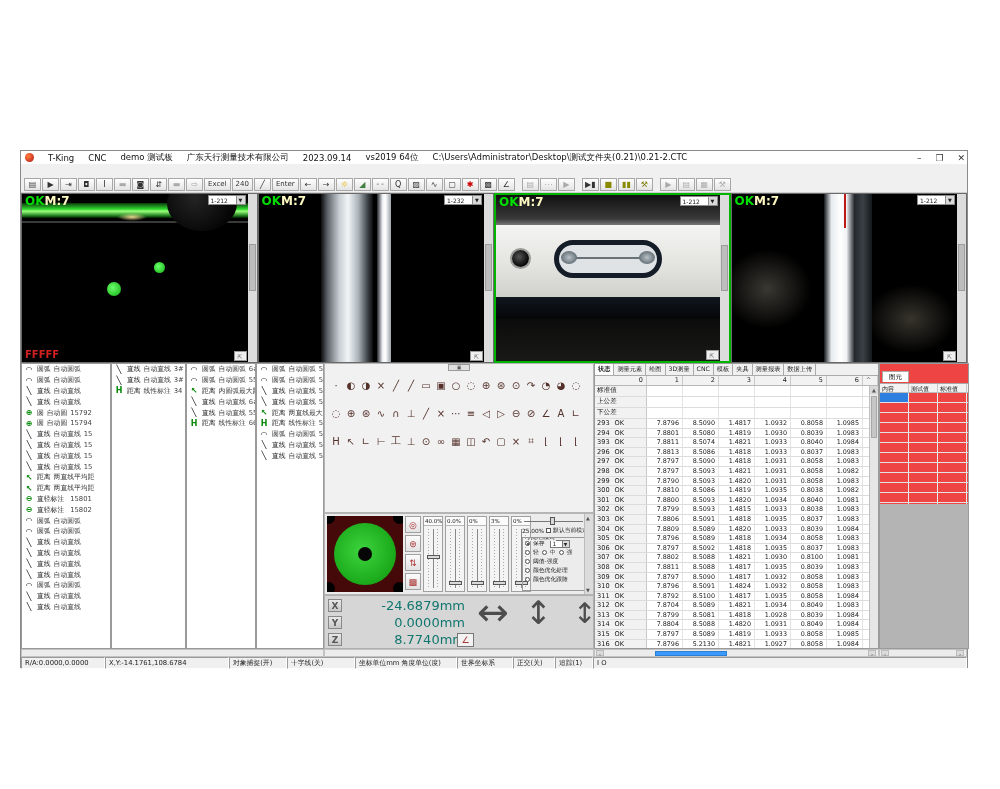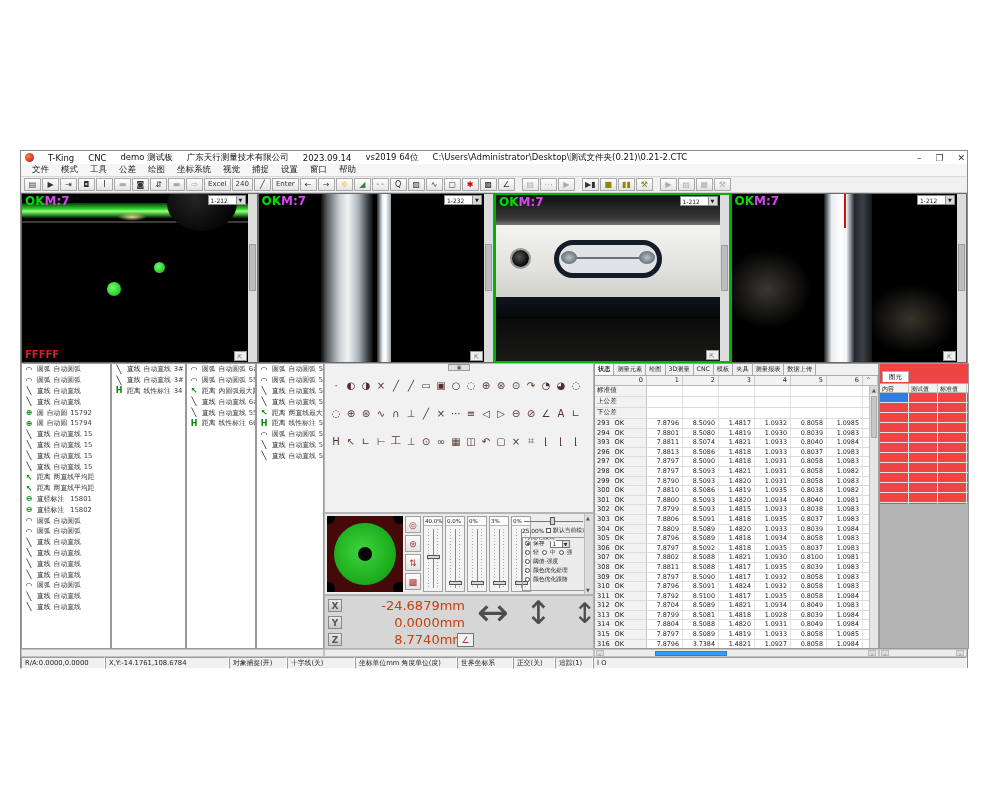--- a/index.html
+++ b/index.html
@@ -28,21 +28,21 @@
             padding:0 2px; font-family:"DejaVu Sans", sans-serif; }
   .tb-btn.txt { font-size:7px; padding:0 3px; }
   .tb-btn.dis { color:#aaa; }
   .tb-sep { width:5px; height:13px; }
 
   
   .cams { position:absolute; left:0; top:42px; width:100%; height:170px; display:flex; background:#222; }
   .cam { position:relative; width:237px; height:170px; background:#000; border:1px solid #6a6a6a; overflow:hidden; }
   .cam.selected { border:2px solid #00b400; }
   .cam-label { position:absolute; top:0; left:3px; font-size:12px; font-weight:bold; z-index:5; letter-spacing:0; }
-  .ok { color:#00dd00; } .mval { color:#d946ef; }
+  .ok { color:#00dd00; } .mval { color:#fef9c3; }
   .cam-dd { position:absolute; top:1px; right:11px; width:38px; height:10px; background:#fff; border:1px solid #8a8a8a;
             font-size:6px; color:#222; display:flex; align-items:center; z-index:6; }
   .cam-dd .dd-val { flex:1; padding-left:2px; }
   .cam-dd .dd-arrow { width:9px; height:100%; background:#d9d9d9; border-left:1px solid #8a8a8a; font-size:5px; text-align:center; line-height:8px; }
   .cam-scroll { position:absolute; right:0; top:0; width:9px; height:100%; background:#dcdcdc; z-index:4; }
   .cam-scroll .thumb { position:absolute; left:1px; width:7px; top:30%; height:28%; background:#bdbdbd; border:1px solid #9d9d9d; }
   .cam-resize { position:absolute; right:10px; bottom:1px; width:13px; height:10px; background:#efefef; border:1px solid #999;
                 z-index:6; font-size:6px; line-height:9px; text-align:center; color:#555; }
   .cam-extra { position:absolute; bottom:2px; left:3px; font-size:10px; font-weight:bold; color:#d02020; z-index:5; }
 
@@ -132,21 +132,21 @@
   .dd-mini { display:inline-flex; width:20px; height:8px; border:1px solid #777; background:#fff; margin-left:2px; }
   .dd-mini .v { flex:1; padding-left:2px; } .dd-mini .a { width:7px; background:#d9d9d9; border-left:1px solid #777; font-size:4.5px; text-align:center; line-height:7px; }
   .ctl-scroll { position:absolute; right:0; top:0; width:9px; height:100%; background:#dcdcdc; border-left:1px solid #bbb; font-size:5px; color:#555; text-align:center; }
   .ctl-scroll .up { position:absolute; top:1px; left:1px; } .ctl-scroll .dn { position:absolute; bottom:1px; left:1px; }
 
   
   .coords { position:absolute; left:303px; top:444px; width:270px; height:54px; background:#d6d6d6; border:1px solid #b0b0b0; }
   .co-row { position:absolute; left:3px; display:flex; align-items:center; gap:8px; }
   .axis-btn { width:14px; height:13px; border:1px solid #888; background:linear-gradient(#e8e8e8,#c8c8c8);
               font-size:9px; font-weight:bold; color:#555; display:flex; align-items:center; justify-content:center; }
-  .co-val { font-size:13px; color:#c2410c; width:115px; text-align:right; }
+  .co-val { font-size:13px; color:#0f766e; width:115px; text-align:right; }
   .arrow-cross { position:absolute; left:152px; top:-6px; font-size:38px; color:#4d4d4d; }
   .arrow-vert1 { position:absolute; left:200px; top:-2px; font-size:32px; color:#4d4d4d; }
   .arrow-vert2 { position:absolute; left:248px; top:1px; font-size:28px; color:#4d4d4d; }
   .diag-btn { position:absolute; left:132px; top:37px; width:17px; height:14px; border:1px solid #777;
               background:#f2f2f2; font-size:9px; color:#a33; display:flex; align-items:center; justify-content:center; }
 
   
   .dtable { position:absolute; left:573px; top:212px; width:285px; height:286px; background:#fff; border:1px solid #9a9a9a; overflow:hidden; }
   .dt-tabs { display:flex; height:12px; background:#f0f0f0; border-bottom:1px solid #aaa; }
   .dt-tab { font-size:6.2px; line-height:10px; padding:0 3px; border-right:1px solid #aaa; white-space:nowrap; color:#222; background:#f0f0f0; }
@@ -197,33 +197,20 @@
       <span>2023.09.14</span>
       <span>vs2019 64位</span>
       <span>C:\Users\Administrator\Desktop\测试文件夹(0.21)\0.21-2.CTC</span>
       <span class="win-ctrls">
         <span>–</span>
         <span>❐</span>
         <span>✕</span>
       </span>
     </div>
 
-    <div class="menubar">
-        <span class="menu-item">文件</span>
-        <span class="menu-item">模式</span>
-        <span class="menu-item">工具</span>
-        <span class="menu-item">公差</span>
-        <span class="menu-item">绘图</span>
-        <span class="menu-item">坐标系统</span>
-        <span class="menu-item">视觉</span>
-        <span class="menu-item">捕捉</span>
-        <span class="menu-item">设置</span>
-        <span class="menu-item">窗口</span>
-        <span class="menu-item">帮助</span>
-      </div>
 
     <div class="toolbar">
         <button class="tb-btn">▤</button>
         <button class="tb-btn">▶</button>
         <button class="tb-btn">⇥</button>
         <button class="tb-btn">◘</button>
         <button class="tb-btn">I</button>
         <button class="tb-btn dis">▬</button>
         <button class="tb-btn">◙</button>
         <button class="tb-btn">⇵</button>
@@ -1095,21 +1082,21 @@
             <span class="t-cell">1.0933</span>
             <span class="t-cell">0.8058</span>
             <span class="t-cell">1.0985</span>
           </div>
           <div class="t-row">
             <span class="t-lab">
               <span>316</span>
               <span>OK</span>
             </span>
             <span class="t-cell">7.8796</span>
-            <span class="t-cell">3.7384</span>
+            <span class="t-cell">5.2130</span>
             <span class="t-cell">1.4821</span>
             <span class="t-cell">1.0927</span>
             <span class="t-cell">0.8058</span>
             <span class="t-cell">1.0984</span>
           </div>
         </div>
       <div class="dt-vscroll">
           <span class="arr">▲</span>
           <div class="thumb"></div>
         </div>

